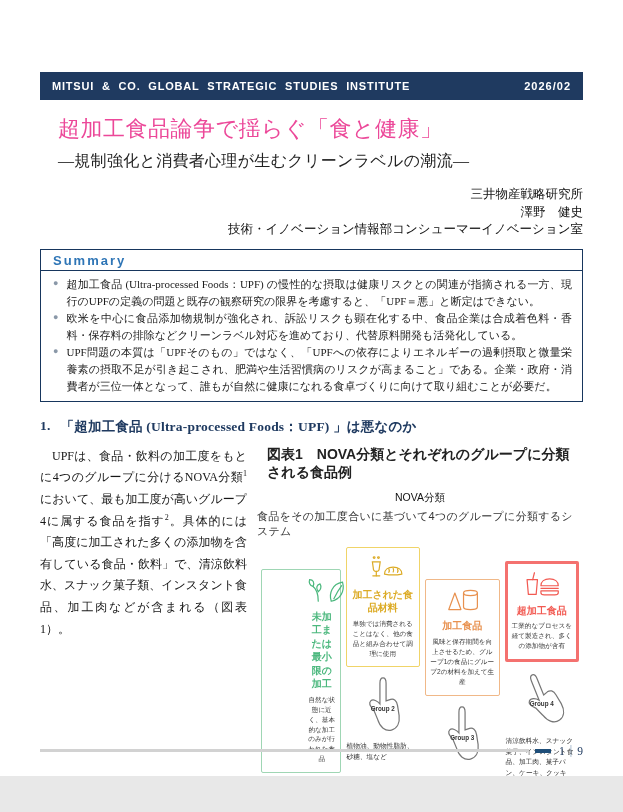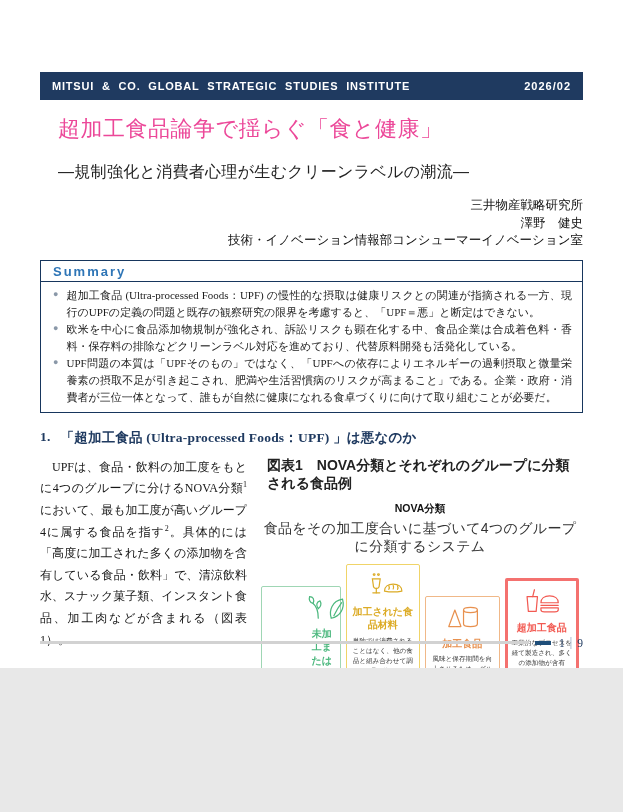--- a/index.html
+++ b/index.html
@@ -1,35 +1,35 @@
 <!DOCTYPE html>
 <html><head>
 <meta charset="utf-8">
 <style>
   * { margin:0; padding:0; box-sizing:border-box; }
   body { background:#e8e8e8; font-family:"Liberation Sans","DejaVu Sans",sans-serif; }
   .page {
-    width:623px; height:668px; background:#ffffff; margin:0 auto; position:relative;
+    width:623px; height:776px; background:#ffffff; margin:0 auto; position:relative;
     padding:72px 40px 0 40px; overflow:hidden; color:#1a1a1a;
   }
   .serif { font-family:"Liberation Serif","DejaVu Serif",serif; }
 
   
   .topbar {
     background:#1f3a60; color:#fff; height:28px; display:flex; align-items:center;
     justify-content:space-between; padding:0 12px; font-size:11px; font-weight:bold;
     letter-spacing:0.8px; word-spacing:4px;
   }
   .topbar .date { letter-spacing:1px; word-spacing:0; }
 
   
   .title-row { display:flex; margin-top:14px; }
   .title-block { flex:1; padding-left:18px; }
   .main-title { font-size:22px; font-weight:500; color:#ec4899; letter-spacing:0.5px; }
-  .sub-title { font-size:16px; font-weight:400; color:#222; margin-top:18px; letter-spacing:0.3px; }
+  .sub-title { font-size:16px; font-weight:400; color:#222; margin-top:7px; letter-spacing:0.3px;font-family:Liberation Serif, serif; }
   .logo-block { width:86px; text-align:center; margin-top:-4px; }
   .logo-mark { width:58px; height:58px; }
   .logo-name { font-size:8.5px; font-weight:bold; letter-spacing:1px; color:#17191c; margin-top:2px; }
   .logo-sub { font-size:5.8px; font-weight:bold; letter-spacing:0.7px; color:#33363b; line-height:1.5; margin-top:1px; }
 
   
   .author { text-align:right; margin-top:14px; font-size:12.5px; line-height:1.4; color:#111; }
 
   
   .summary-box { border:1.6px solid #17365d; margin-top:10px; }
@@ -43,35 +43,35 @@
   .section-heading { display:flex; gap:10px; margin-top:16px; font-size:13.5px; font-weight:bold; color:#1f3a60; letter-spacing:0.2px; }
 
   
   .columns { display:flex; margin-top:10px; gap:10px; }
   .body-col { width:207px; font-size:12px; line-height:1.8; text-align:justify; color:#161616; }
   .body-col p { text-indent:1em; }
   .body-col sup { font-size:8px; }
 
   .figure-col { flex:1; position:relative; }
   .fig-caption { font-size:14px; font-weight:bold; color:#222; padding-left:10px; }
-  .fig-heading { text-align:center; font-size:10.5px; font-weight:bold; color:#111; margin-top:9px; }
-  .fig-subheading { text-align:center; font-size:14px; color:#333; margin-top:4px; letter-spacing:0.3px; }
+  .fig-heading { text-align:center; font-size:10.5px; font-weight:normal; color:#111; margin-top:9px; }
+  .fig-subheading { text-align:left; font-size:11px; color:#333; margin-top:4px; letter-spacing:0.3px; }
 
   .groups-row { display:flex; gap:5px; margin-top:8px; padding:0 4px; }
   .group-col { width:25%; display:flex; flex-direction:column; align-items:center; }
   .gbox { width:100%; border-radius:2px; background:#fff; text-align:center; padding:7px 3px 8px 3px; }
   .gbox .gicon { height:26px; margin-bottom:3px; }
   .gtitle { font-size:10px; font-weight:bold; line-height:1.35; }
   .gdesc { font-size:6.6px; color:#3a3a3a; line-height:1.5; margin-top:4px; padding:0 1px; }
   .g1 .gbox { border:1.4px solid #9fd6b4; margin-top:22px;padding-left:45px; }
   .g1 .gtitle { color:#4cb87e; }
   .g2 .gbox { border:1.4px solid #f0d468; margin-top:0; }
   .g2 .gtitle { color:#dcab25; }
   .g3 .gbox { border:1.4px solid #f0b888; margin-top:32px; }
-  .g3 .gtitle { color:#e8914f; }
+  .g3 .gtitle { color:#e8914f;font-family:Liberation Mono, monospace; }
   .g4 .gbox { border:3px solid #f4716f; margin-top:14px; }
   .g4 .gtitle { color:#f25a52; }
 
   .hand-wrap { position:relative; width:46px; height:62px; margin-top:6px; }
   .hand-wrap svg { width:46px; height:62px; }
   .g1 .hand-wrap svg { transform:rotate(-18deg); }
   .g4 .hand-wrap svg { transform:rotate(-22deg); }
   .group-label { position:absolute; left:50%; top:56%; transform:translate(-50%,-50%); font-size:6.3px; font-weight:bold; color:#333; white-space:nowrap; }
 
   .gexamples { font-size:6.7px; color:#2c2c2c; line-height:1.6; margin-top:6px; width:100%; padding:0 1px; }

